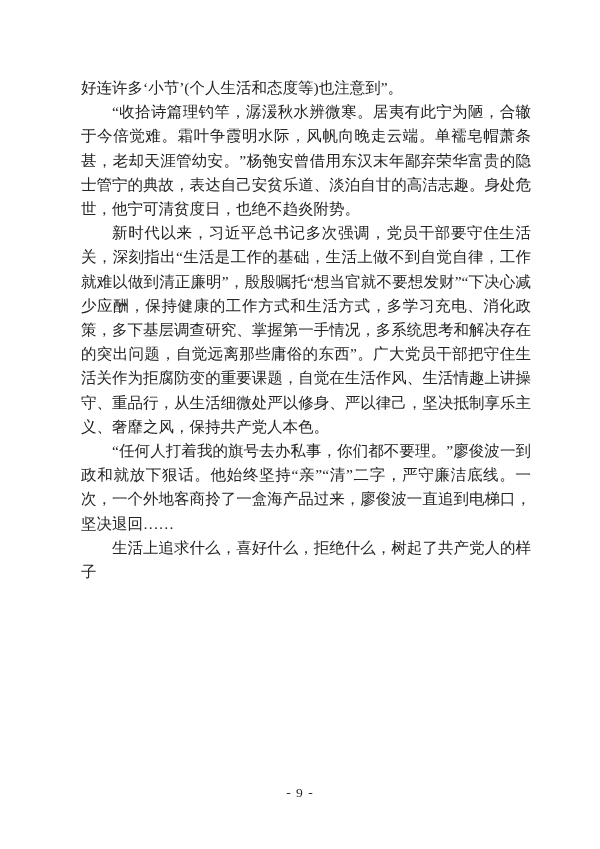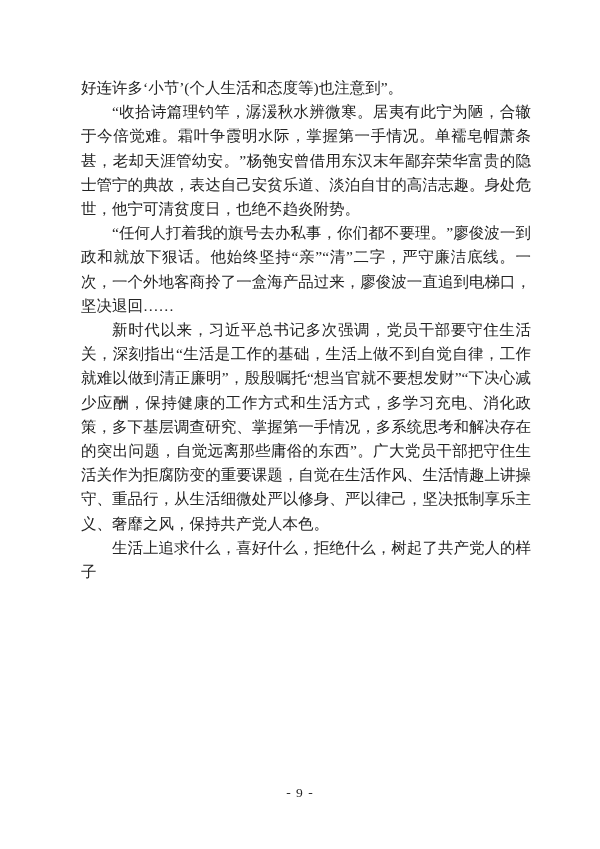--- a/index.html
+++ b/index.html
@@ -48,19 +48,19 @@
     letter-spacing: 1px;
     color: #242424;
   }
 </style>
 </head>
 <body>
 
 <div class="doc-page">
   <div class="doc-content">
     <p class="no-indent">好连许多‘小节’(个人生活和态度等)也注意到”。</p>
-    <p>“收拾诗篇理钓竿，潺湲秋水辨微寒。居夷有此宁为陋，合辙于今倍觉难。霜叶争霞明水际，掌握第一手情况。单襦皂帽萧条甚，老却天涯管幼安。”杨匏安曾借用东汉末年鄙弃荣华富贵的隐士管宁的典故，表达自己安贫乐道、淡泊自甘的高洁志趣。身处危世，他宁可清贫度日，也绝不趋炎附势。</p>
+    <p>“收拾诗篇理钓竿，潺湲秋水辨微寒。居夷有此宁为陋，合辙于今倍觉难。霜叶争霞明水际，风帆向晚走云端。单襦皂帽萧条甚，老却天涯管幼安。”杨匏安曾借用东汉末年鄙弃荣华富贵的隐士管宁的典故，表达自己安贫乐道、淡泊自甘的高洁志趣。身处危世，他宁可清贫度日，也绝不趋炎附势。</p>
+    <p>新时代以来，习近平总书记多次强调，党员干部要守住生活关，深刻指出“生活是工作的基础，生活上做不到自觉自律，工作就难以做到清正廉明”，殷殷嘱托“想当官就不要想发财”“下决心减少应酬，保持健康的工作方式和生活方式，多学习充电、消化政策，多下基层调查研究、掌握第一手情况，多系统思考和解决存在的突出问题，自觉远离那些庸俗的东西”。广大党员干部把守住生活关作为拒腐防变的重要课题，自觉在生活作风、生活情趣上讲操守、重品行，从生活细微处严以修身、严以律己，坚决抵制享乐主义、奢靡之风，保持共产党人本色。</p>
     <p>“任何人打着我的旗号去办私事，你们都不要理。”廖俊波一到政和就放下狠话。他始终坚持“亲”“清”二字，严守廉洁底线。一次，一个外地客商拎了一盒海产品过来，廖俊波一直追到电梯口，坚决退回……</p>
-    <p>新时代以来，习近平总书记多次强调，党员干部要守住生活关，深刻指出“生活是工作的基础，生活上做不到自觉自律，工作就难以做到清正廉明”，殷殷嘱托“想当官就不要想发财”“下决心减少应酬，保持健康的工作方式和生活方式，多学习充电、消化政策，多下基层调查研究、掌握第一手情况，多系统思考和解决存在的突出问题，自觉远离那些庸俗的东西”。广大党员干部把守住生活关作为拒腐防变的重要课题，自觉在生活作风、生活情趣上讲操守、重品行，从生活细微处严以修身、严以律己，坚决抵制享乐主义、奢靡之风，保持共产党人本色。</p>
     <p>生活上追求什么，喜好什么，拒绝什么，树起了共产党人的样子</p>
   </div>
   <div class="doc-footer">- 9 -</div>
 </div>
 
 </body></html>

